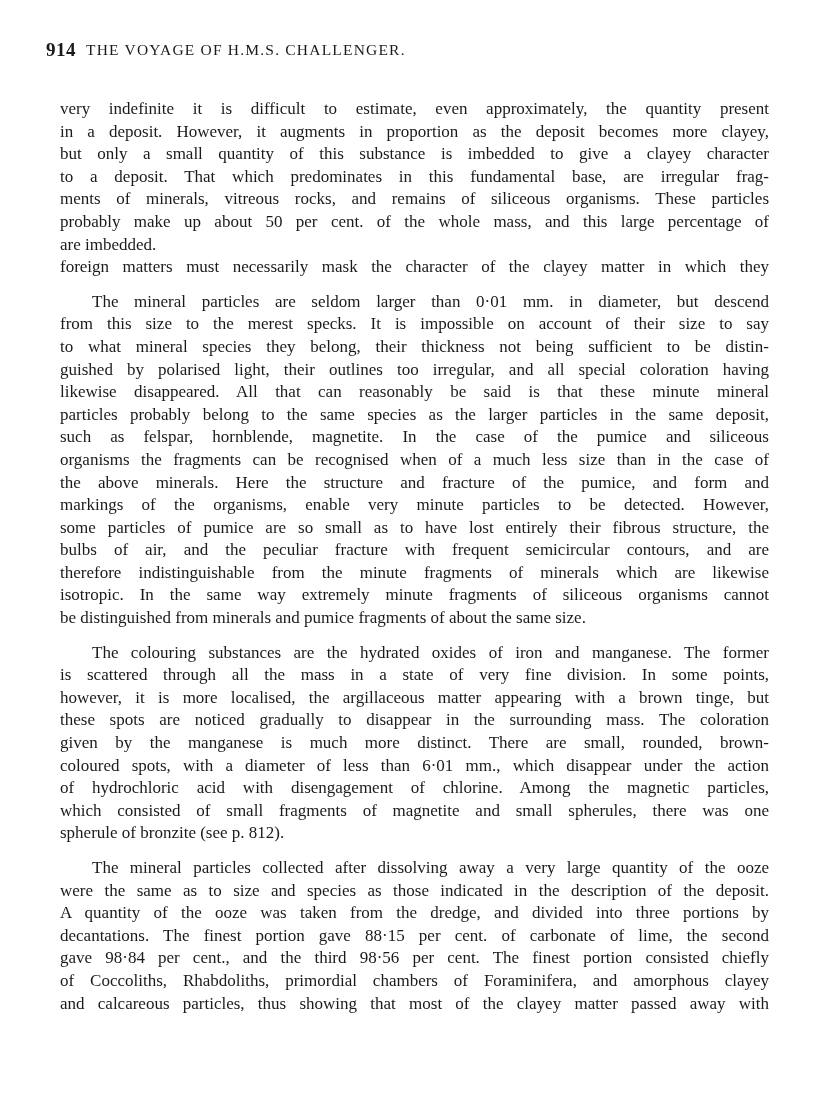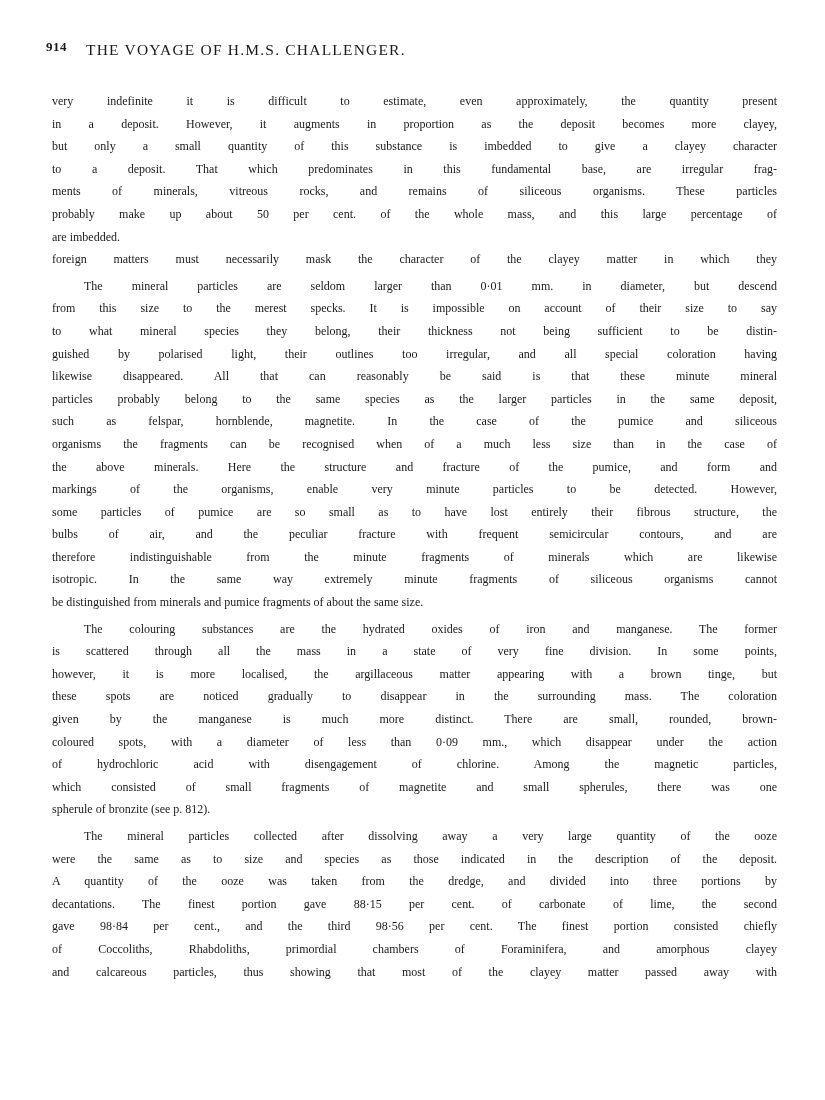--- a/index.html
+++ b/index.html
@@ -6,31 +6,31 @@
   body {
     width: 825px; height: 1100px; overflow: hidden; position: relative;
     font-family: "Liberation Serif", "DejaVu Serif", serif;
     color: #1a1a1a;
   }
   .page-header {
     position: absolute; left: 46px; right: 44px; top: 39px; height: 24px;
   }
   .page-number {
     position: absolute; left: 0; top: 0;
-    font-size: 13px; font-weight: bold; letter-spacing: 0.5px;
+    font-size: 19px; font-weight: bold; letter-spacing: 0.5px;
   }
   .running-title {
     position: absolute; left: 0; right: 0; top: 2px; 
     font-size: 15.5px; letter-spacing: 1.2px; padding-left: 40px;
   }
   .body-text {
     position: absolute; left: 48px; width: 733px; top: 86px;
   }
   .para {
-    margin: 4px; font-size: 12px; line-height: 22.6px;
+    margin: 12px; font-size: 17px; line-height: 22.6px;
     text-align: justify; text-align-last: justify;
   }
   .line { display: block; text-align: justify; text-align-last: justify; white-space: nowrap; }
   .line.end { text-align-last: left; }
 </style>
 </head>
 <body>
 
 <div class="page-header">
   <span class="page-number">914</span>
@@ -64,21 +64,21 @@
       <span class="line">therefore indistinguishable from the minute fragments of minerals which are likewise</span>
       <span class="line">isotropic. In the same way extremely minute fragments of siliceous organisms cannot</span>
       <span class="line end">be distinguished from minerals and pumice fragments of about the same size.</span>
     </div>
     <div class="para">
       <span class="line" style="padding-left: 32px;">The colouring substances are the hydrated oxides of iron and manganese. The former</span>
       <span class="line">is scattered through all the mass in a state of very fine division. In some points,</span>
       <span class="line">however, it is more localised, the argillaceous matter appearing with a brown tinge, but</span>
       <span class="line">these spots are noticed gradually to disappear in the surrounding mass. The coloration</span>
       <span class="line">given by the manganese is much more distinct. There are small, rounded, brown-</span>
-      <span class="line">coloured spots, with a diameter of less than 0·09 mm., which disappear under the action</span>
+      <span class="line">coloured spots, with a diameter of less than 6·01 mm., which disappear under the action</span>
       <span class="line">of hydrochloric acid with disengagement of chlorine. Among the magnetic particles,</span>
       <span class="line">which consisted of small fragments of magnetite and small spherules, there was one</span>
       <span class="line end">spherule of bronzite (see p. 812).</span>
     </div>
     <div class="para">
       <span class="line" style="padding-left: 32px;">The mineral particles collected after dissolving away a very large quantity of the ooze</span>
       <span class="line">were the same as to size and species as those indicated in the description of the deposit.</span>
       <span class="line">A quantity of the ooze was taken from the dredge, and divided into three portions by</span>
       <span class="line">decantations. The finest portion gave 88·15 per cent. of carbonate of lime, the second</span>
       <span class="line">gave 98·84 per cent., and the third 98·56 per cent. The finest portion consisted chiefly</span>

